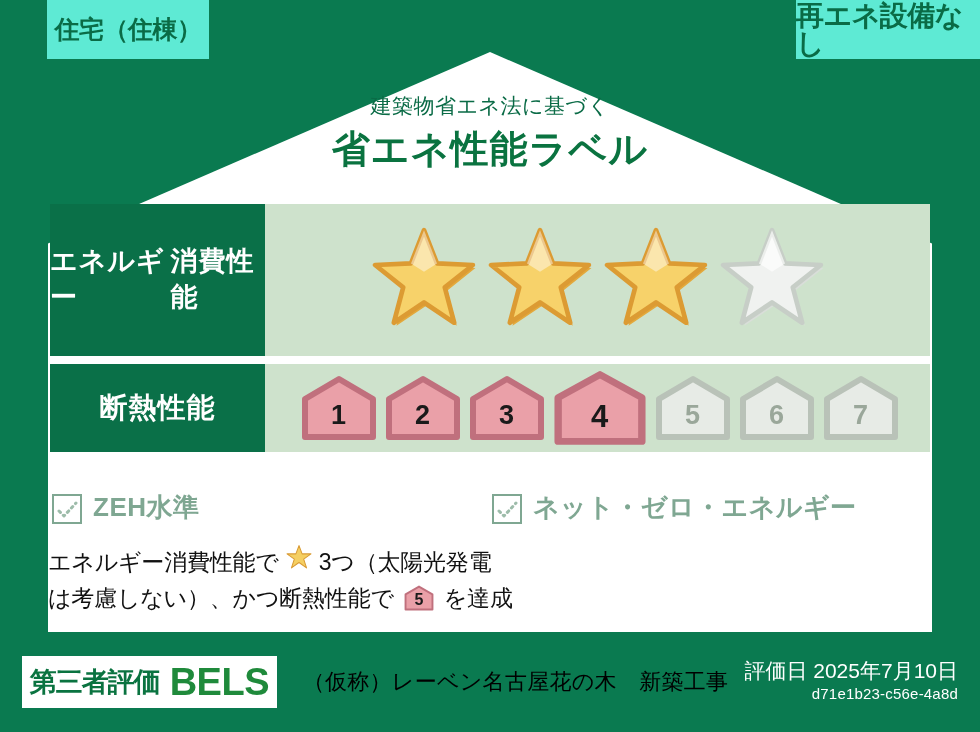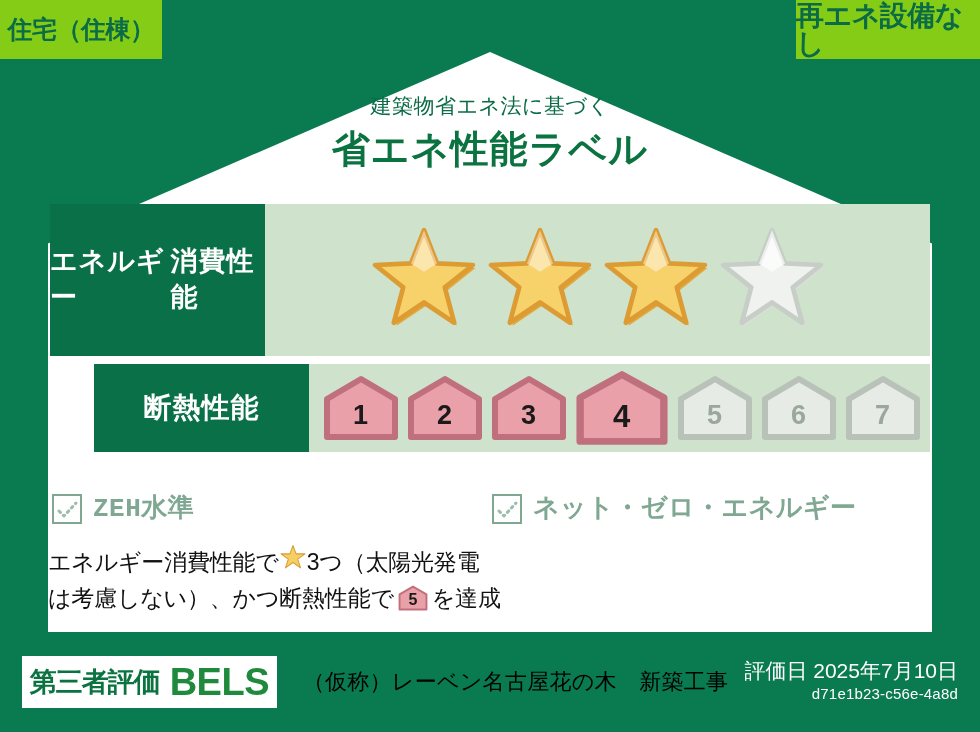--- a/index.html
+++ b/index.html
@@ -27,28 +27,29 @@
     top: 52px;
     width: 884px;
     height: 580px;
     background: #ffffff;
     clip-path: polygon(50% 0%, 100% 33%, 100% 100%, 0% 100%, 0% 33%);
   }
 
   
   .corner-tag {
     position: absolute;
-    background: #84cc16;
+    background: #5eead4;
     color: #0a6b46;
     font-weight: bold;
     letter-spacing: -0.5px;
     display: flex;
     align-items: center;
     justify-content: center;
     line-height: 1;
+    margin-left: 47px;
   }
   .tag-left {
     left: 0; top: 0;
     width: 162px; height: 59px;
     font-size: 25px;
   }
   .tag-right {
     right: 0; top: 0;
     width: 184px; height: 59px;
     font-size: 28px;
@@ -92,21 +93,21 @@
     color: #ffffff;
     font-weight: bold;
     display: flex;
     flex-direction: row;
     align-items: center;
     justify-content: center;
     line-height: 1.32;
     font-size: 27px;
     letter-spacing: 1px;
   }
-  .row-insul .row-label { font-size: 28px; margin-left: 44px; }
+  .row-insul .row-label { font-size: 28px; }
 
   .row-value {
     flex: 1;
     background: #cee2cc;
     display: flex;
     align-items: center;
   }
   .row-energy .row-value { justify-content: center; gap: 6px; }
   .row-insul  .row-value { justify-content: center; gap: 6px; padding-left: 4px; }
 
@@ -138,21 +139,21 @@
 
   
   .criteria {
     position: absolute;
     left: 52px;
     top: 494px;
     width: 860px;
     display: flex;
     align-items: center;
   }
-  .crit-item { display: flex; align-items: center; gap: 11px; font-family: Liberation Mono, monospace; }
+  .crit-item { display: flex; align-items: flex-start; gap: 11px; }
   .crit-item.zeh { width: 440px; }
 
   .checkbox {
     width: 30px; height: 30px;
     border: 2px solid #7fa792;
     position: relative;
     flex: 0 0 30px;
   }
   .checkbox svg { position: absolute; left: 3px; top: 4px; }
 
@@ -168,21 +169,21 @@
   .description {
     position: absolute;
     left: 48px;
     top: 544px;
     width: 470px;
     color: #111111;
     font-size: 23px;
     line-height: 1.55;
     letter-spacing: -0.2px;
   }
-  .desc-line { display: flex; align-items: center; flex-wrap: nowrap; }
+  .desc-line { display: flex; align-items: center; flex-wrap: nowrap; gap: 6px; }
 
   .inline-star { margin: 0 1px; vertical-align: middle; }
 
   .inline-grade {
     display: inline-flex;
     align-items: flex-end;
     justify-content: center;
     position: relative;
     width: 30px; height: 26px;
     margin: 0 4px;

